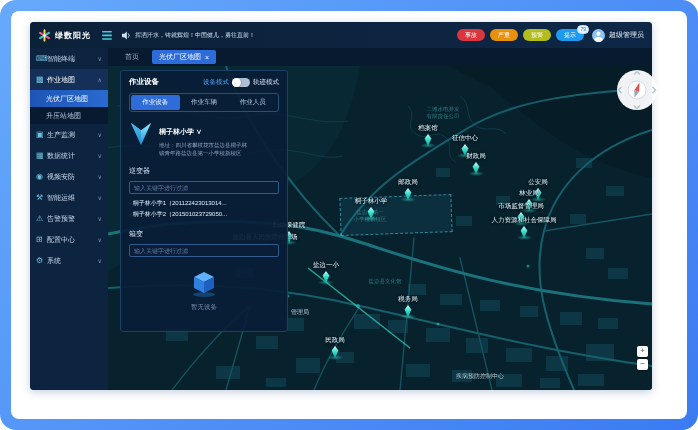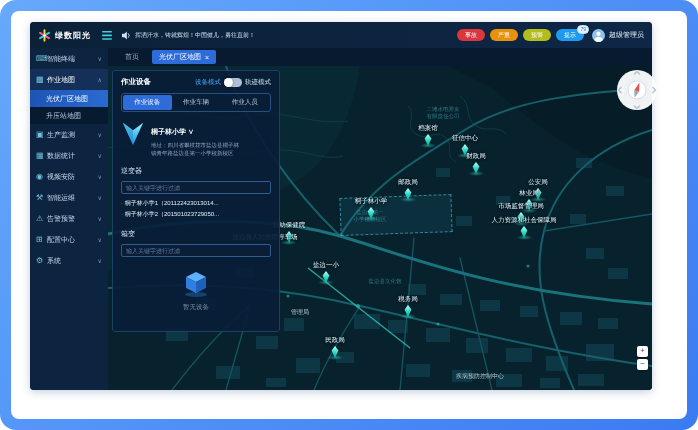--- a/index.html
+++ b/index.html
@@ -56,21 +56,21 @@
   .mlabel { display:block; white-space:nowrap; color:#eef8ff; font-size:6.5px; text-shadow:0 1px 2px rgba(0,22,32,.95), 0 0 3px rgba(0,22,32,.8); }
   .beacon { display:block; margin:1px auto 0; width:9px; height:12px; background:linear-gradient(180deg,#dbfff7,#36e2cf 45%,#0aa79b); clip-path:polygon(50% 0,88% 38%,50% 100%,12% 38%); filter:drop-shadow(0 0 3px rgba(54,226,207,.95)); }
   .marker::after { content:""; display:block; margin:-3px auto 0; width:16px; height:5px; background:radial-gradient(ellipse at center, rgba(54,226,207,.5), transparent 70%); }
 
   .zoomctl { position:absolute; right:4px; bottom:20px; display:flex; flex-direction:column; gap:2px; }
   .zbtn { width:11px; height:11px; background:#fff; border-radius:2px; color:#44505e; font-size:8px; line-height:10px; text-align:center; cursor:pointer; box-shadow:0 1px 2px rgba(0,0,0,.4); }
 
   .compass { position:absolute; left:585px; top:46px; width:44px; height:44px; z-index:20; cursor:pointer; }
 
   
-  .panel { position:absolute; left:4px; top:22px; width:168px; height:262px; background:rgba(9,30,56,.93); border:1px solid #1c4066; border-radius:3px; padding:6px 8px; z-index:10; }
+  .panel { position:absolute; left:12px; top:22px; width:168px; height:262px; background:rgba(9,30,56,.93); border:1px solid #1c4066; border-radius:3px; padding:6px 8px; z-index:10; }
   .p-head { display:flex; align-items:center; }
   .p-title { color:#fff; font-size:7.5px; font-weight:bold; }
   .p-mode { margin-left:auto; display:flex; align-items:center; gap:3px; }
   .mode-l { color:#4da6ff; font-size:6.5px; }
   .mode-r { color:#d5e2f2; font-size:6.5px; }
   .switch { width:18px; height:9px; background:#aebfd6; border-radius:5px; position:relative; cursor:pointer; }
   .switch .knob { position:absolute; left:0px; top:0px; width:9px; height:9px; border-radius:50%; background:#fff; box-shadow:0 0 2px rgba(0,0,0,.5); }
   .p-tabs { margin-top:6px; display:flex; border:1px solid #27507f; border-radius:3px; padding:1px; }
   .ptab { flex:1; text-align:center; font-size:6.5px; color:#b9cde6; padding:3px 2px; border-radius:2px; white-space:nowrap; cursor:pointer; }
   .ptab.active { background:#2e6cd9; color:#fff; }

